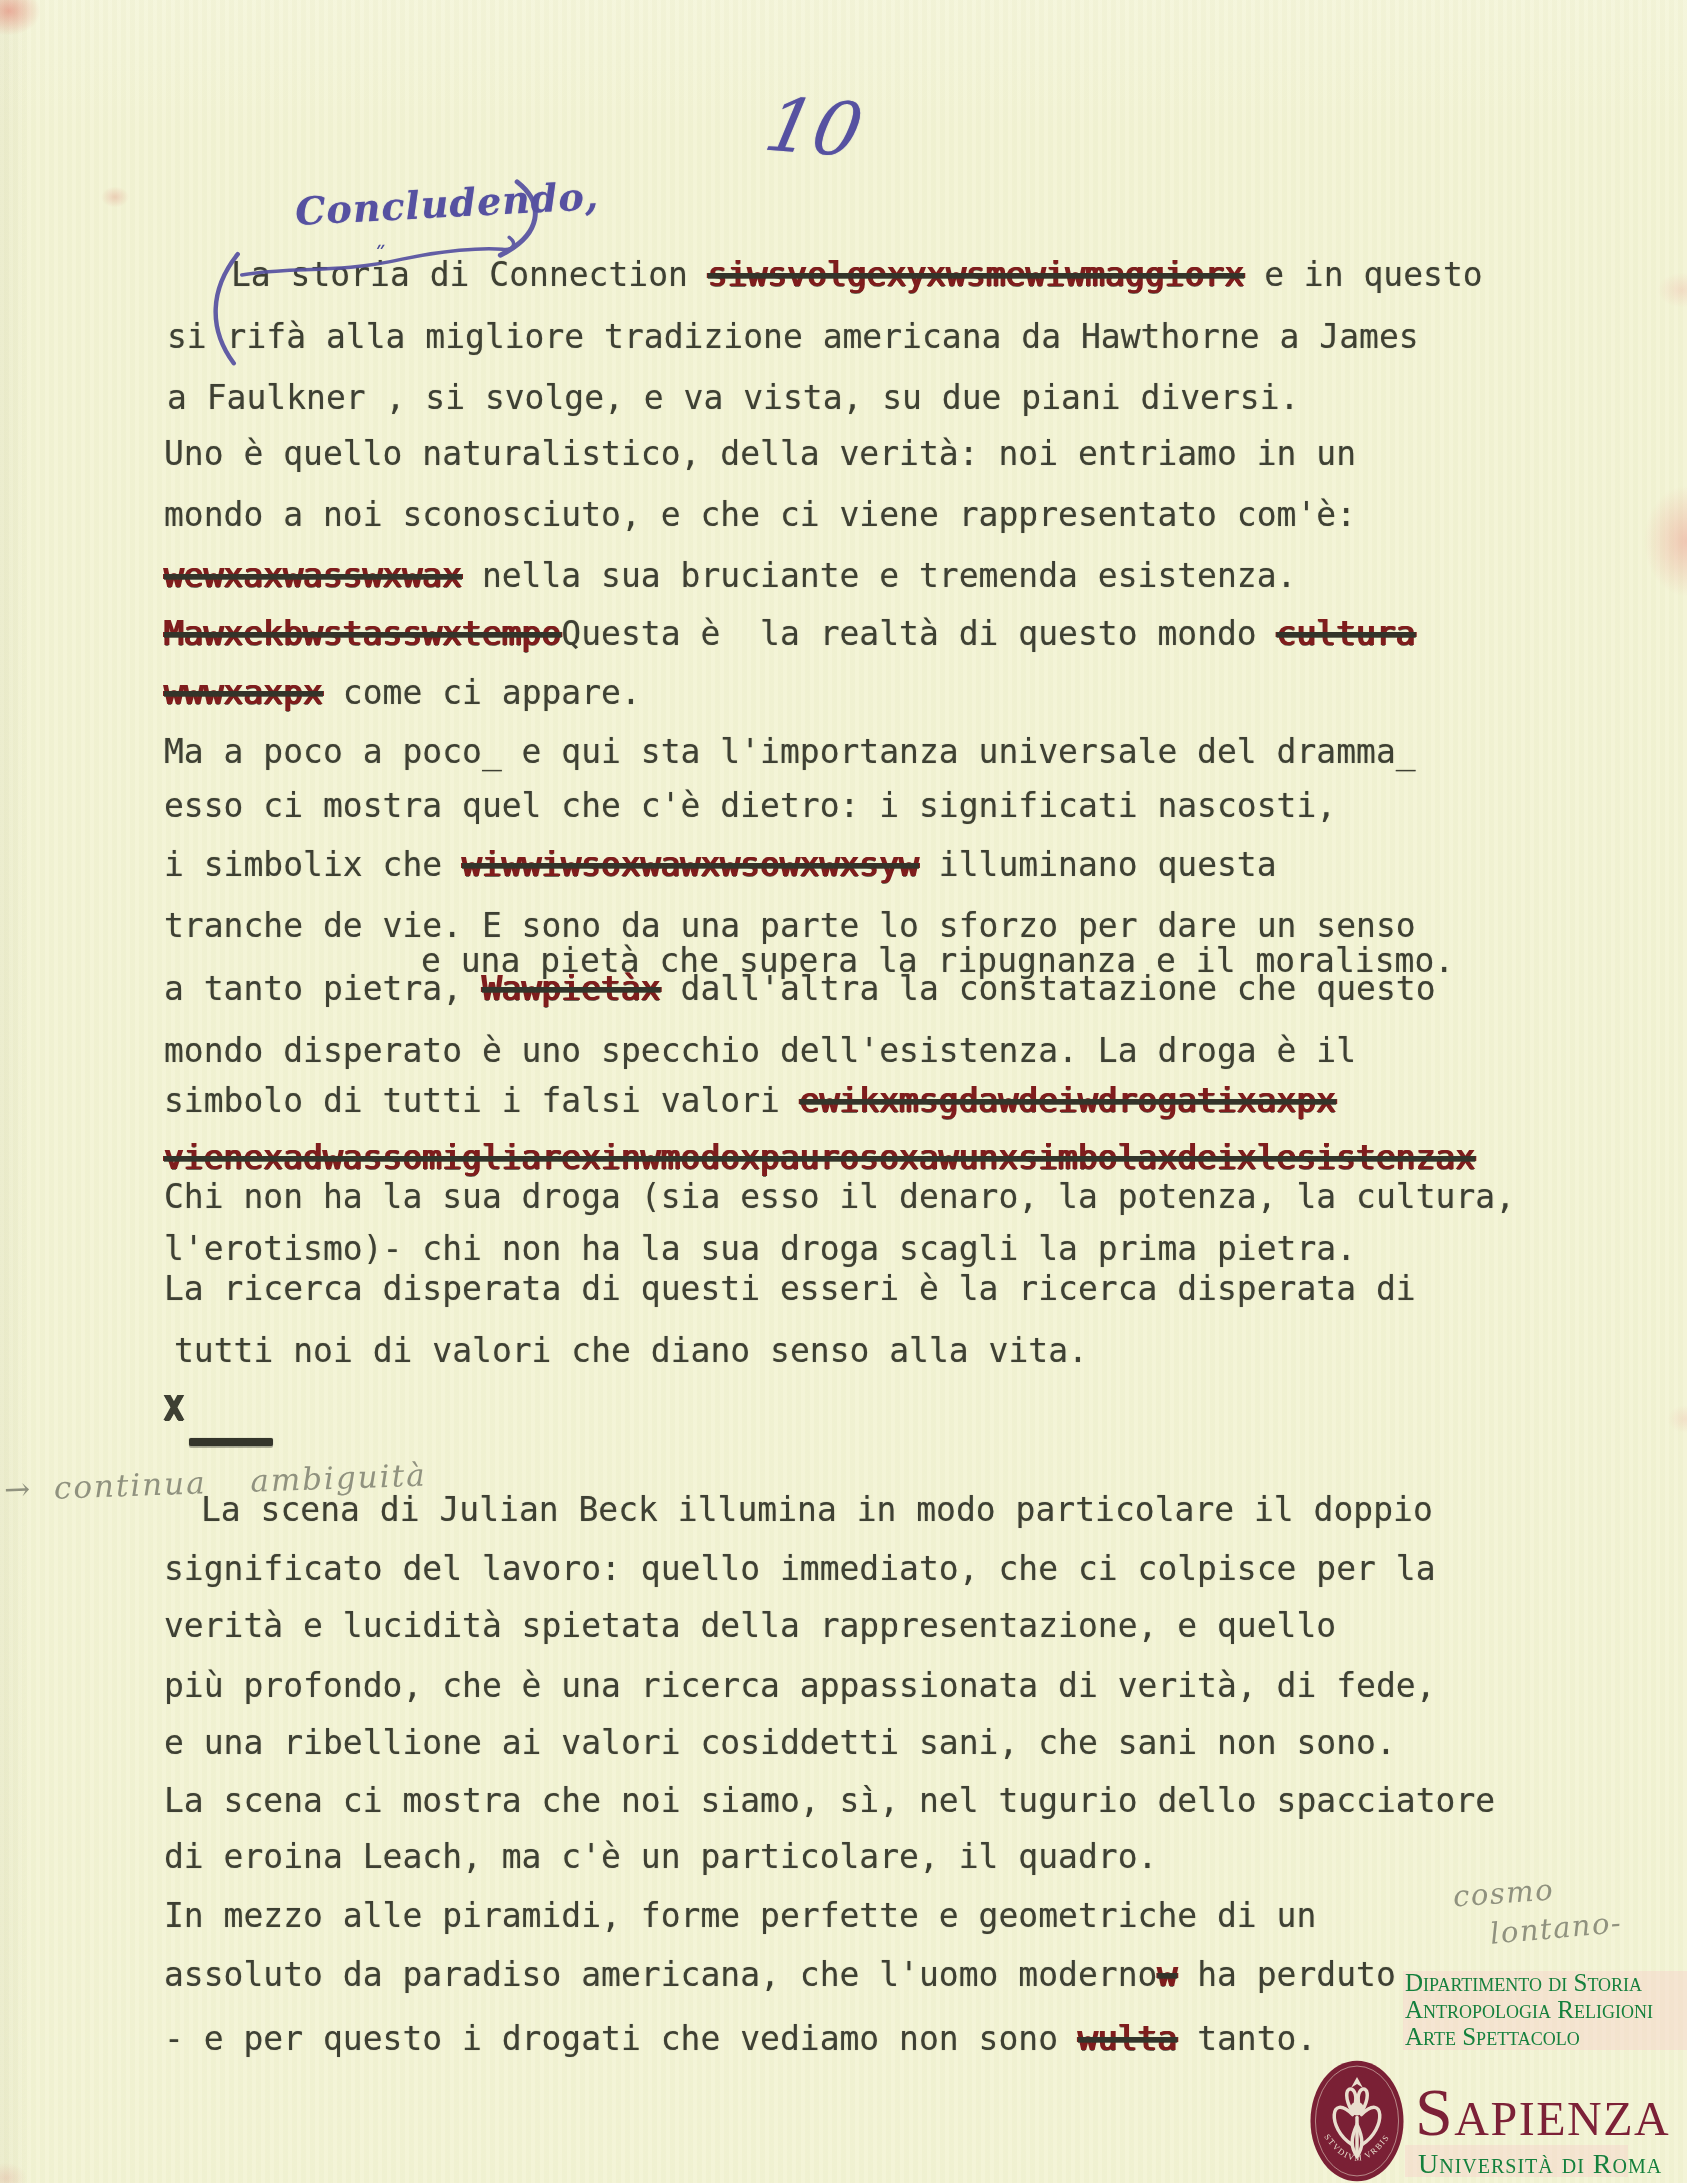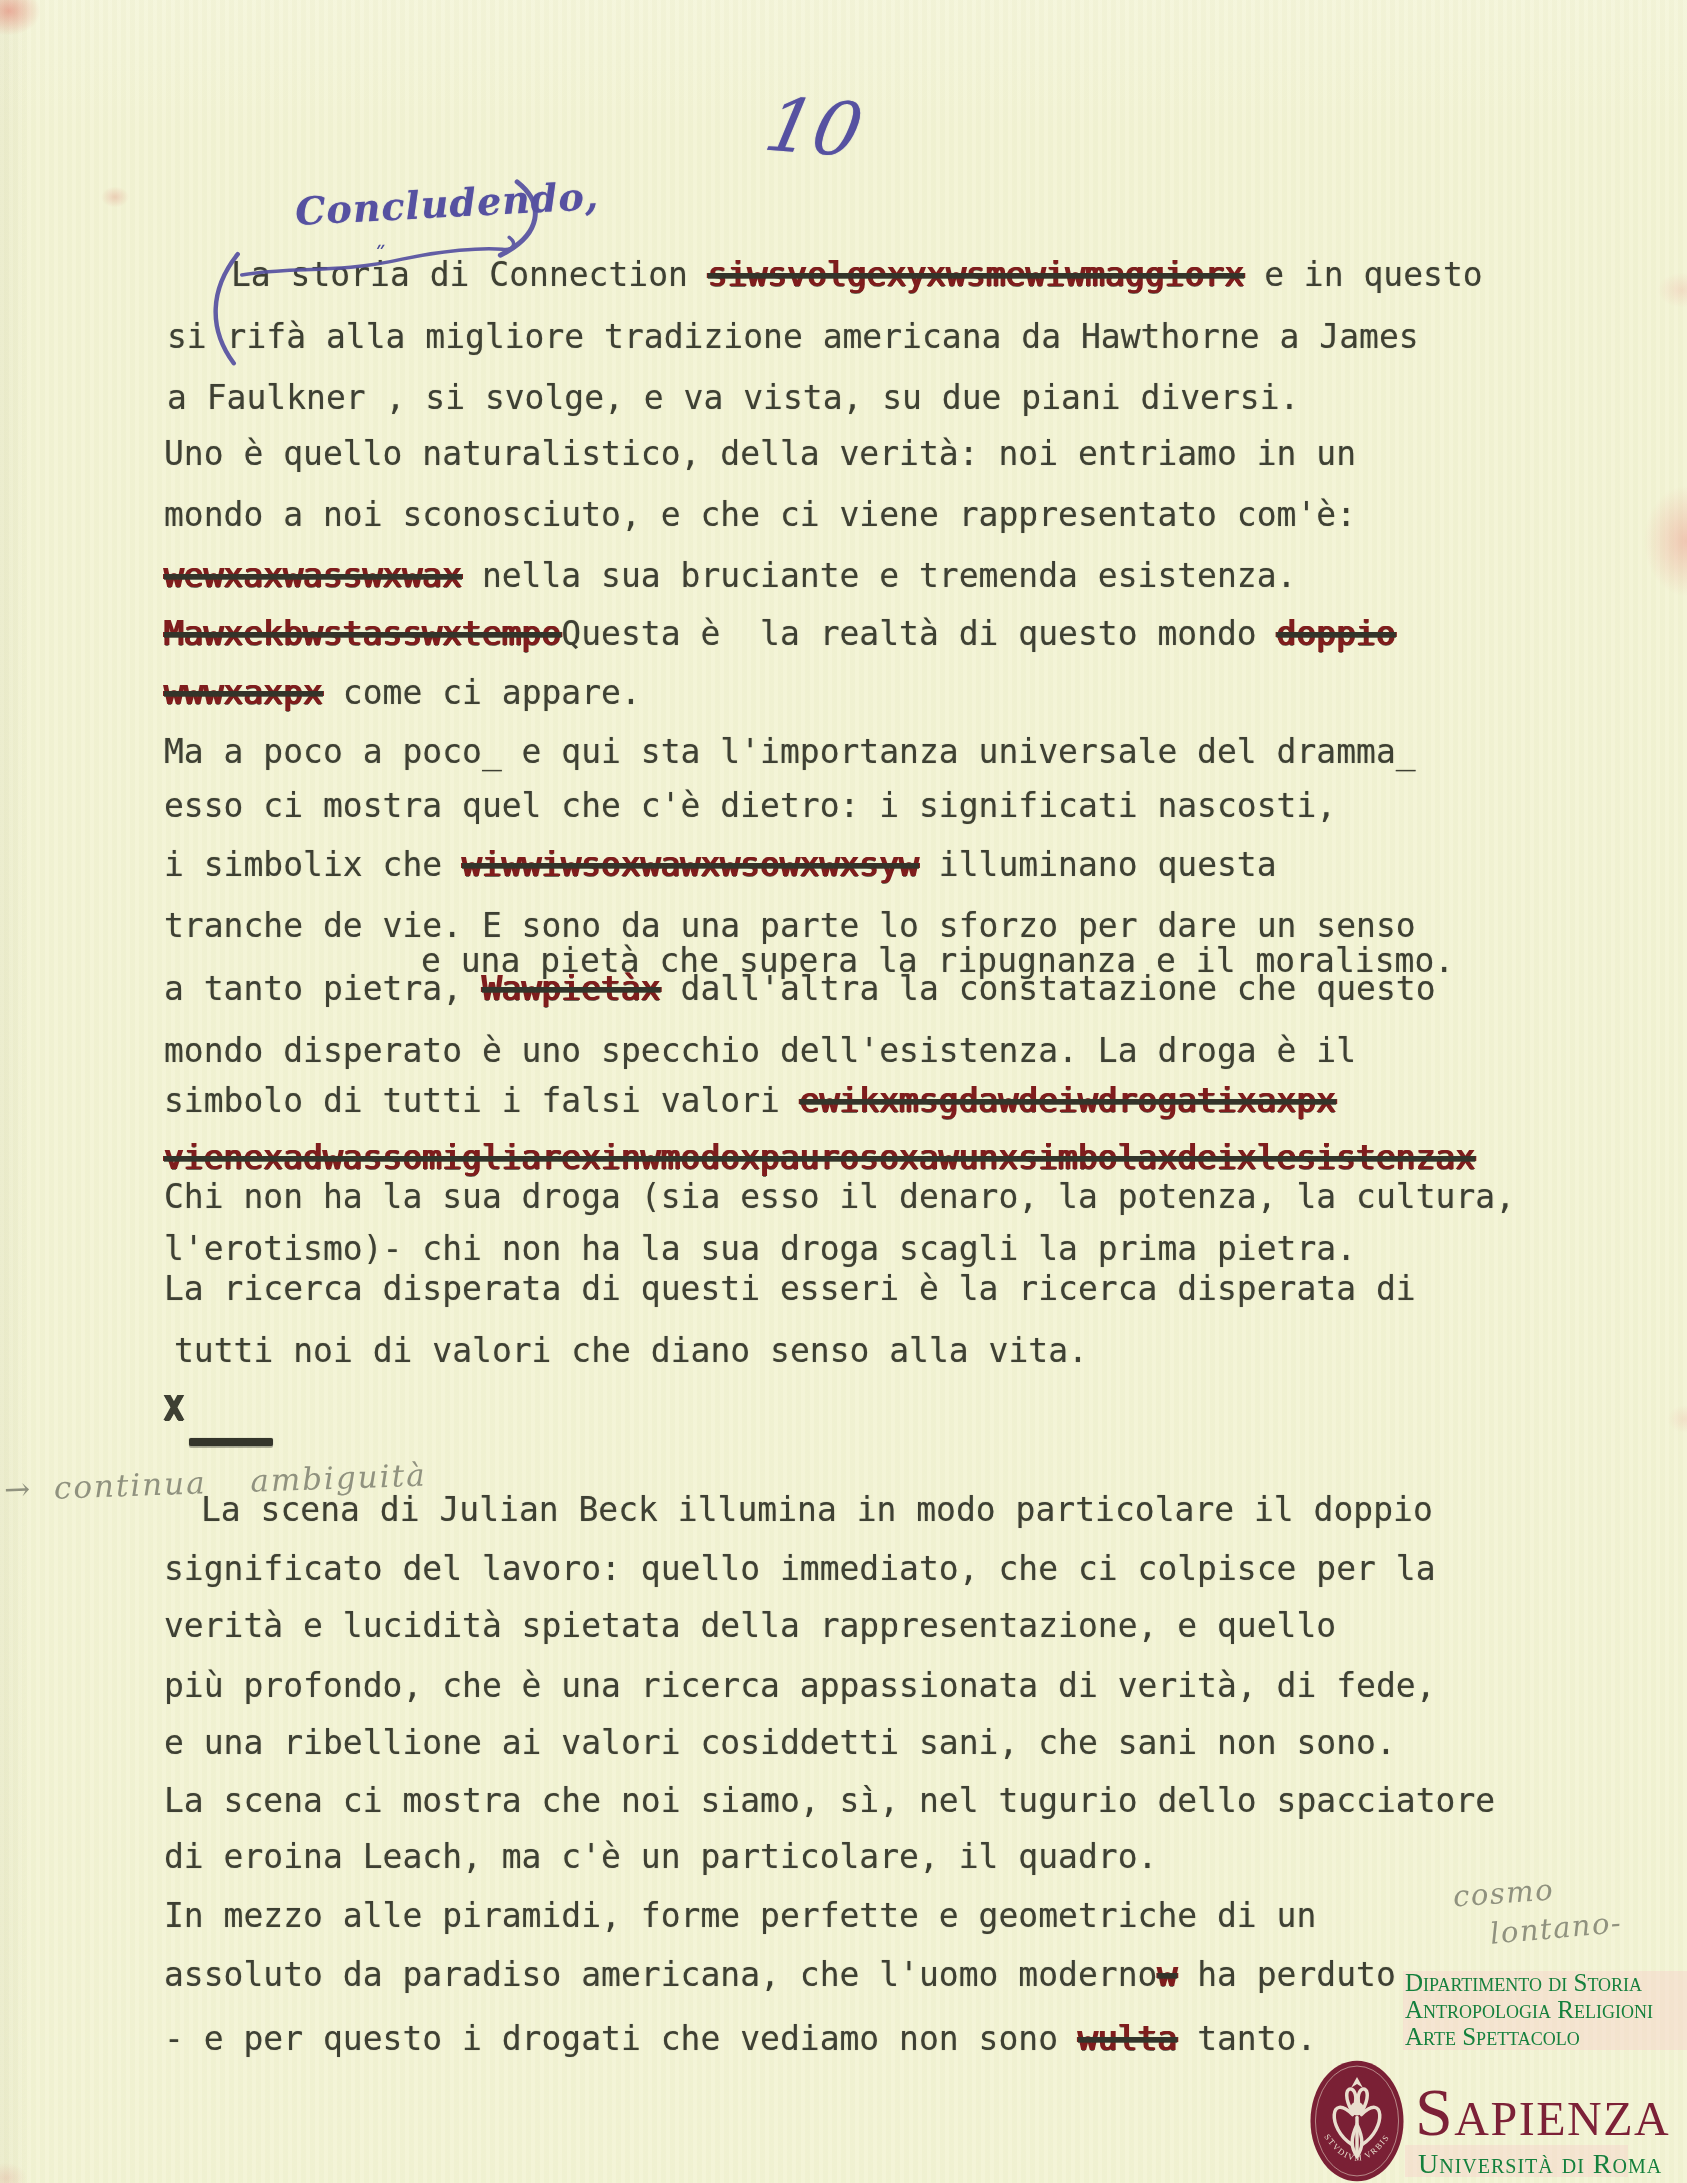--- a/index.html
+++ b/index.html
@@ -81,21 +81,21 @@
 <div class="pink-band" style="left:1403px;top:1971px;width:288px;height:79px;"></div>
 <div class="pink-band" style="left:1405px;top:2145px;width:223px;height:32px;"></div>
 
 <div id="typed">
     <div class="line" style="left: 231px; top: 258px;"><span>La storia di Connection </span><span class="struck">siwsvolgexyxwsmewiwmaggiorx</span><span> e in questo</span></div>
     <div class="line" style="left: 167px; top: 320px;"><span>si rifà alla migliore tradizione americana da Hawthorne a James</span></div>
     <div class="line" style="left: 167px; top: 381px;"><span>a Faulkner , si svolge, e va vista, su due piani diversi.</span></div>
     <div class="line" style="left: 164px; top: 437px;"><span>Uno è quello naturalistico, della verità: noi entriamo in un</span></div>
     <div class="line" style="left: 164px; top: 498px;"><span>mondo a noi sconosciuto, e che ci viene rappresentato com'è:</span></div>
     <div class="line" style="left: 164px; top: 559px;"><span class="struck">wewxaxwasswxwax</span><span> nella sua bruciante e tremenda esistenza.</span></div>
-    <div class="line" style="left: 164px; top: 617px;"><span class="struck">Mawxekbwstasswxtempo</span><span>Questa è  la realtà di questo mondo </span><span class="struck">doppio</span></div>
+    <div class="line" style="left: 164px; top: 617px;"><span class="struck">Mawxekbwstasswxtempo</span><span>Questa è  la realtà di questo mondo </span><span class="struck">cultura</span></div>
     <div class="line" style="left: 164px; top: 676px;"><span class="struck">wwwxaxpx</span><span> come ci appare.</span></div>
     <div class="line" style="left: 164px; top: 735px;"><span>Ma a poco a poco_ e qui sta l'importanza universale del dramma_</span></div>
     <div class="line" style="left: 164px; top: 789px;"><span>esso ci mostra quel che c'è dietro: i significati nascosti,</span></div>
     <div class="line" style="left: 164px; top: 848px;"><span>i simbolix che </span><span class="struck">wiwwiwsoxwawxwsowxwxsyw</span><span> illuminano questa</span></div>
     <div class="line" style="left: 164px; top: 909px;"><span>tranche de vie. E sono da una parte lo sforzo per dare un senso</span></div>
     <div class="line" style="left: 421px; top: 944px;"><span>e una pietà che supera la ripugnanza e il moralismo.</span></div>
     <div class="line" style="left: 164px; top: 972px;"><span>a tanto pietra, </span><span class="struck">Wawpietàx</span><span> dall'altra la constatazione che questo</span></div>
     <div class="line" style="left: 164px; top: 1034px;"><span>mondo disperato è uno specchio dell'esistenza. La droga è il</span></div>
     <div class="line" style="left: 164px; top: 1084px;"><span>simbolo di tutti i falsi valori </span><span class="struck">ewikxmsgdawdeiwdrogatixaxpx</span></div>
     <div class="line" style="left: 164px; top: 1141px;"><span class="struck">vienexadwassomigliarexinwmodoxpaurosoxawunxsimbolaxdeixlesistenzax</span></div>

